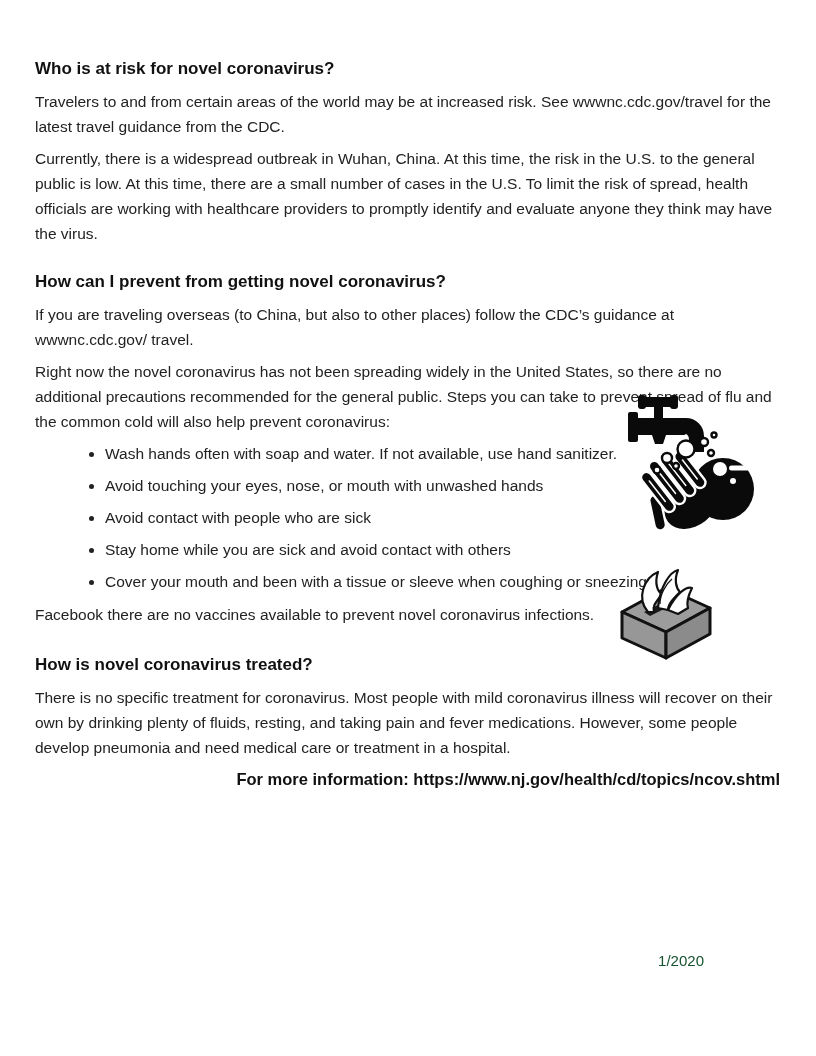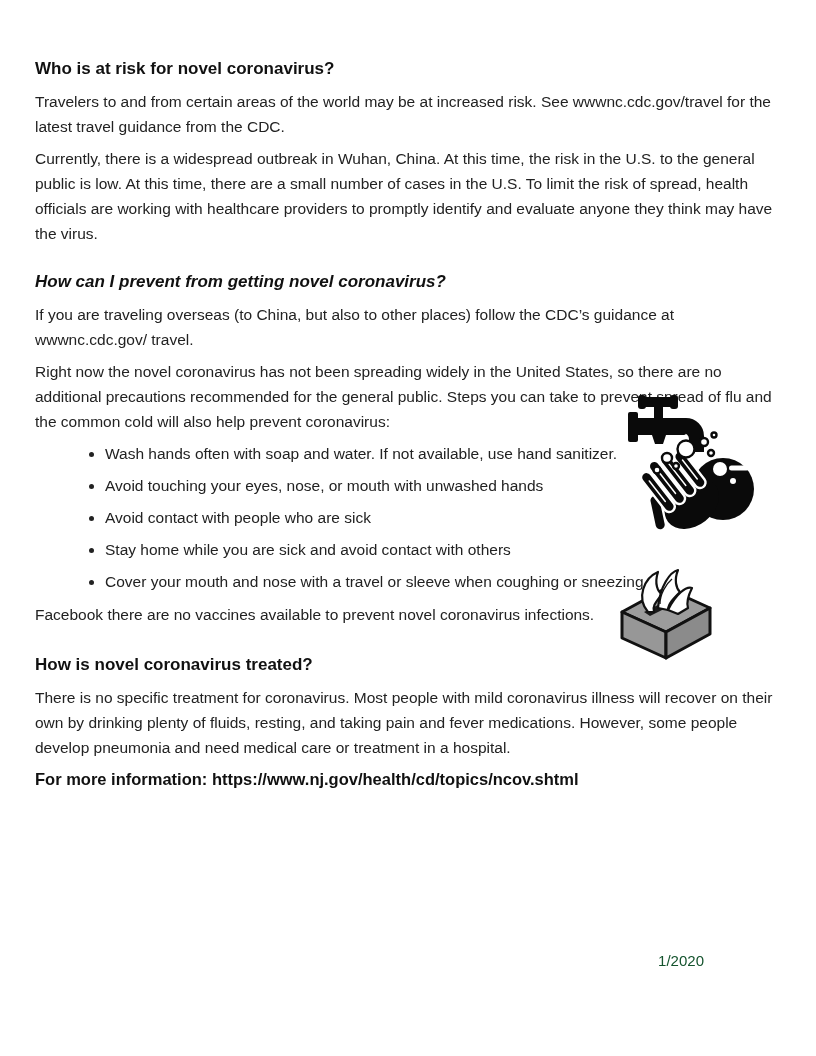--- a/index.html
+++ b/index.html
@@ -16,35 +16,35 @@
     color:#222222;
     overflow:hidden;
   }
   h2.sec{
     font-size:17px;
     line-height:23px;
     font-weight:bold;
     color:#111111;
     margin:0 0 9px 0;
   }
-  h2.sec.gap{margin-top:24px;font-style:italic;}
+  h2.sec.gap{margin-top:24px;}
   h2.sec.gap3{margin-top:26px;}
   .page p{margin:0 0 7px 0;}
   ul.bullets{
     margin:4px 0 8px 0;
     padding-left:70px;
     list-style:disc;
   }
   ul.bullets li{
     margin:0 0 7px 0;
     line-height:25px;
   }
   .more-info{
     margin-top:36px;
-    text-align:left;
+    text-align:right;
     font-weight:bold;
     font-size:16.5px;
     color:#111111;
   }
   .follow{
     margin-top:46px;
     text-align:center;
     font-size:15px;
     line-height:24px;
   }
@@ -82,21 +82,21 @@
 
   <h2 class="sec gap">How can I prevent from getting novel coronavirus?</h2>
   <p>If you are traveling overseas (to China, but also to other places) follow the CDC’s guidance at wwwnc.cdc.gov/ travel.</p>
   <p>Right now the novel coronavirus has not been spreading widely in the United States, so there are no additional precautions recommended for the general public. Steps you can take to prevent spread of flu and the common cold will also help prevent coronavirus:</p>
 
   <ul class="bullets">
     <li>Wash hands often with soap and water. If not available, use hand sanitizer.</li>
     <li>Avoid touching your eyes, nose, or mouth with unwashed hands</li>
     <li>Avoid contact with people who are sick</li>
     <li>Stay home while you are sick and avoid contact with others</li>
-    <li>Cover your mouth and nose with a travel or sleeve when coughing or sneezing</li>
+    <li>Cover your mouth and been with a tissue or sleeve when coughing or sneezing</li>
   </ul>
 
   <p>Facebook there are no vaccines available to prevent novel coronavirus infections.</p>
 
   <h2 class="sec gap3">How is novel coronavirus treated?</h2>
   <p>There is no specific treatment for coronavirus. Most people with mild coronavirus illness will recover on their own by drinking plenty of fluids, resting, and taking pain and fever medications. However, some people develop pneumonia and need medical care or treatment in a hospital.</p>
 
   <p class="more-info">For more information: https://www.nj.gov/health/cd/topics/ncov.shtml</p>
 
 

